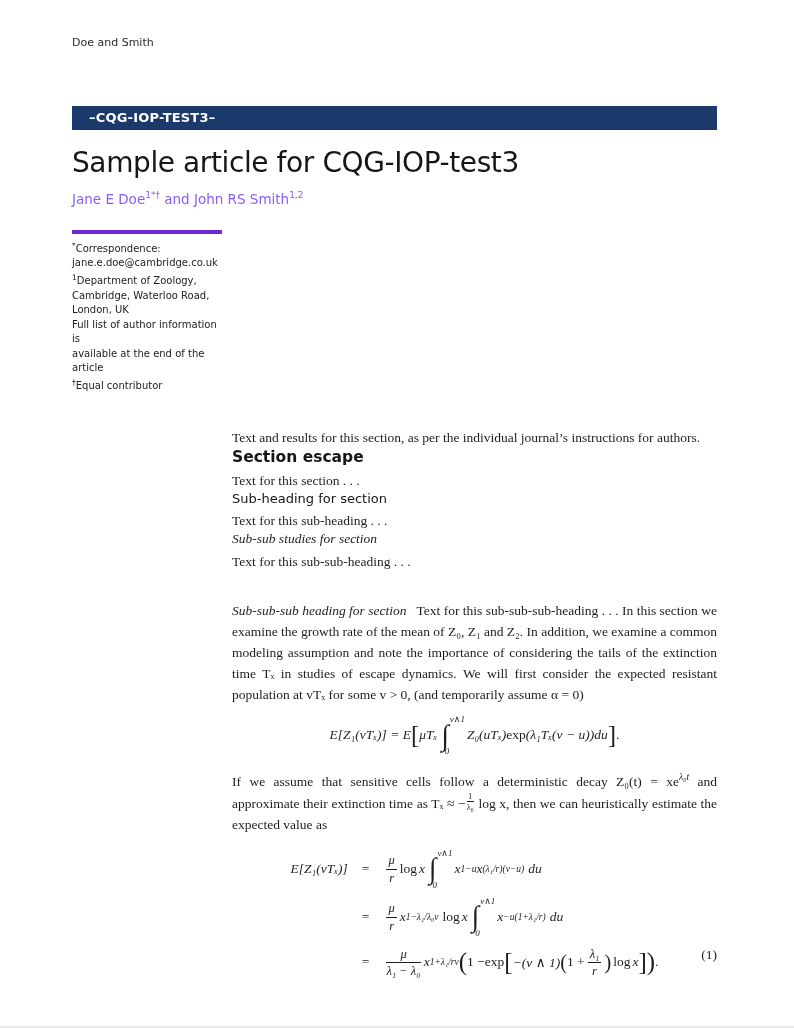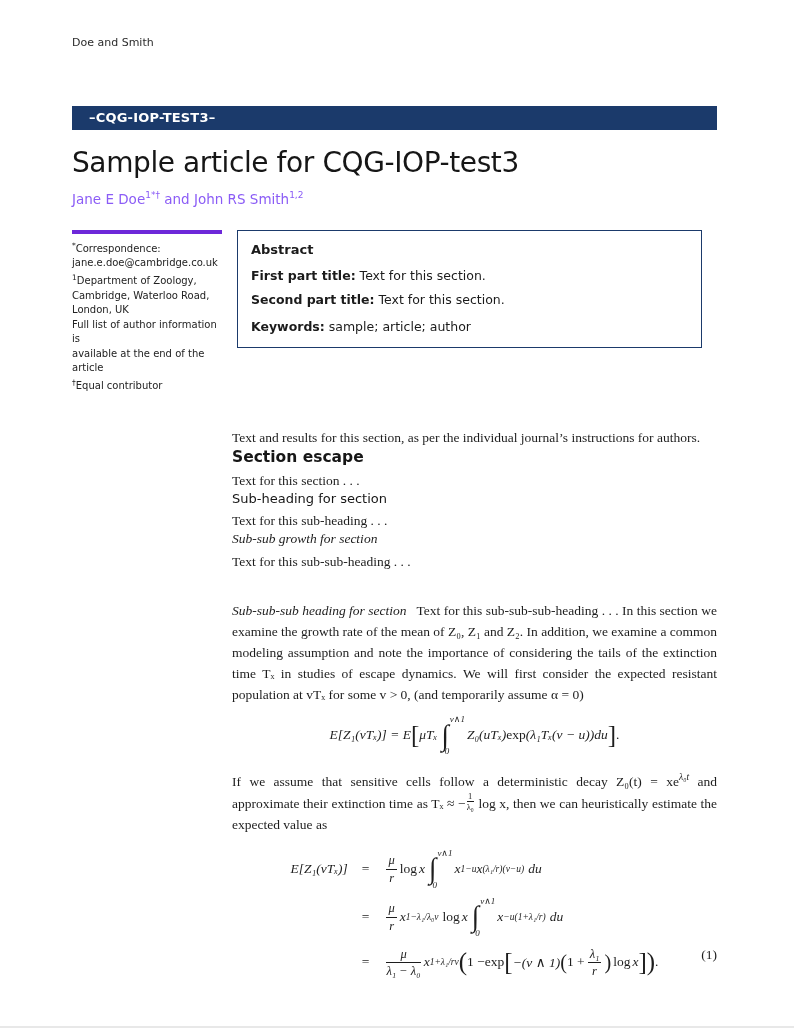--- a/index.html
+++ b/index.html
@@ -123,39 +123,33 @@
       <span class="ln"><sup>*</sup><span>Correspondence:</span></span>
       <span class="ln"><span>jane.e.doe@cambridge.co.uk</span></span>
       <span class="ln"><sup>1</sup><span>Department of Zoology,</span></span>
       <span class="ln"><span>Cambridge, Waterloo Road,</span></span>
       <span class="ln"><span>London, UK</span></span>
       <span class="ln"><span>Full list of author information is</span></span>
       <span class="ln"><span>available at the end of the article</span></span>
       <span class="ln"><sup>†</sup><span>Equal contributor</span></span>
     </div>
 
-    <div class="abstract">
-      <div class="ab-head">Abstract</div>
-      <div class="ab-item"><b>First part title:</b><span> Text for this section.</span></div>
-      <div class="ab-item"><b>Second part title:</b><span> Text for this section.</span></div>
-      <div class="ab-item ab-keywords"><b>Keywords:</b><span> sample; article; author</span></div>
-    </div>
   </div>
 
   <div class="main">
 
     <p class="body-text">Text and results for this section, as per the individual journal’s instructions for authors.</p>
 
     <h2 class="sec gap16">Section escape</h2>
     <p class="body-text">Text for this section . . .</p>
 
     <h3 class="subhead gap26">Sub-heading for section</h3>
     <p class="body-text">Text for this sub-heading . . .</p>
 
-    <h4 class="subsubhead gap28">Sub-sub growth for section</h4>
+    <h4 class="subsubhead gap28">Sub-sub studies for section</h4>
     <p class="body-text">Text for this sub-sub-heading . . .</p>
 
     <p class="body-text gap28"><span class="runin">Sub-sub-sub heading for section</span><span class="runin-sp"></span><span>Text for this sub-sub-sub-heading . . . In this section we examine the growth rate of the mean of Z₀, Z₁ and Z₂. In addition, we examine a common modeling assumption and note the importance of considering the tails of the extinction time Tₓ in studies of escape dynamics. We will first consider the expected resistant population at vTₓ for some v &gt; 0, (and temporarily assume α = 0)</span></p>
 
     <div class="eq-display">
       <span class="m">E[Z₁(vTₓ)] = E</span>
         <span class="bigd">[</span>
         <span class="m">μTₓ</span>
         <span class="int">
           <span class="int-sign">∫</span>

